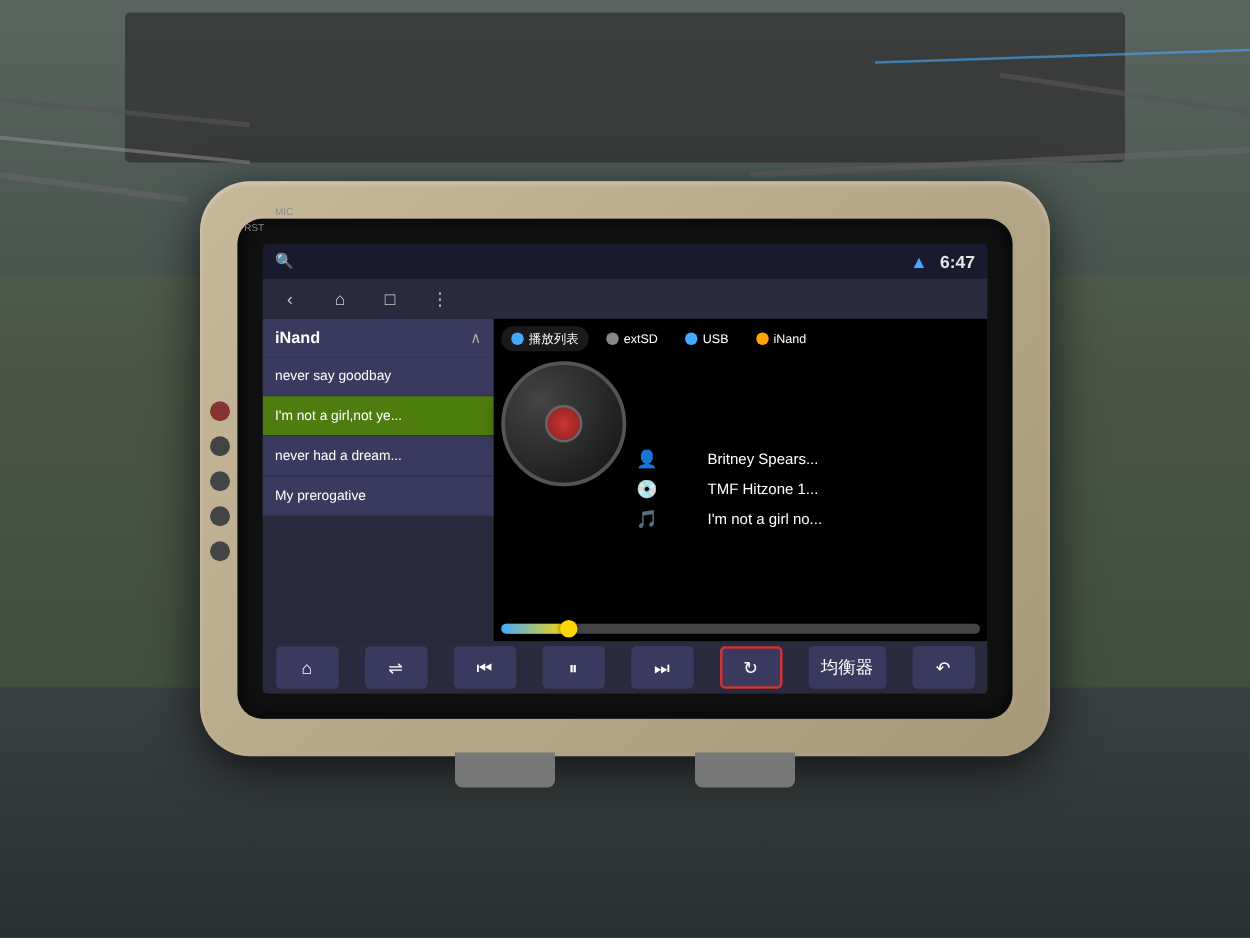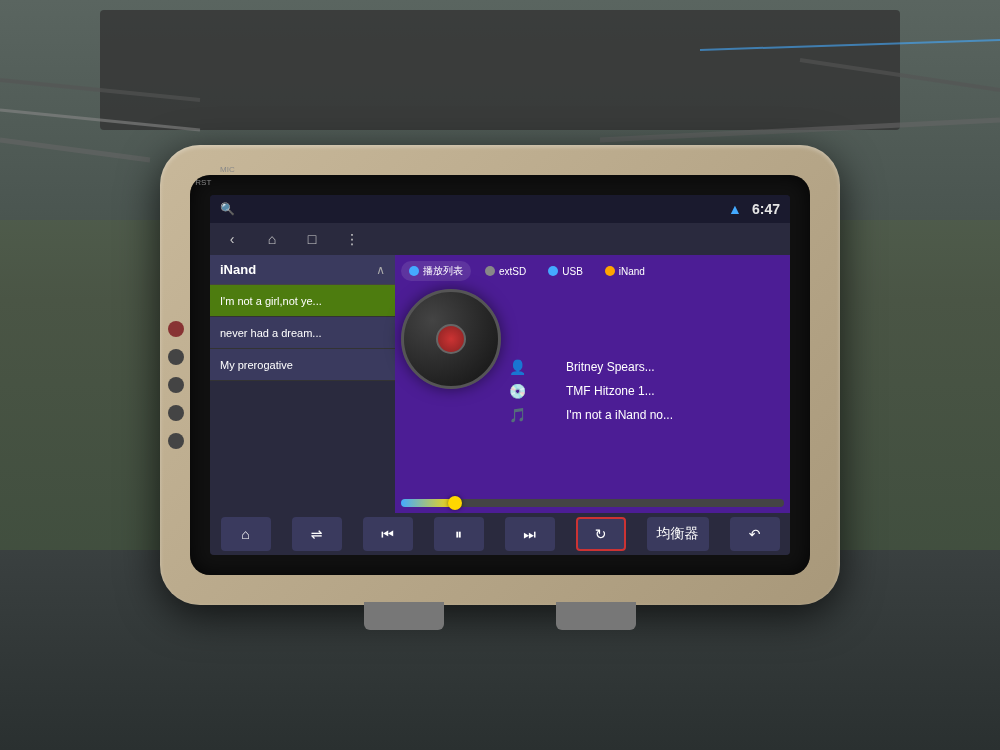--- a/index.html
+++ b/index.html
@@ -178,21 +178,21 @@
       color: white;
       font-size: 11px;
       white-space: nowrap;
       overflow: hidden;
       text-overflow: ellipsis;
     }
 
     
     .player-panel {
       flex: 1;
-      background: #4c1d95;
+      background: #000000;
       display: flex;
       flex-direction: column;
       padding: 6px;
     }
 
     
     .source-tabs {
       display: flex;
       gap: 6px;
       margin-bottom: 8px;
@@ -454,20 +454,23 @@
 
       <div class="main-content">
 
         <div class="playlist-panel">
           <div class="playlist-header">
             <span class="playlist-title">iNand</span>
             <span class="playlist-arrow">∧</span>
           </div>
 
           <div id="playlist-items">
+              <div class="playlist-item normal">
+                <span class="playlist-item-text">never say goodbay</span>
+              </div>
               <div class="playlist-item active">
                 <span class="playlist-item-text">I'm not a girl,not ye...</span>
               </div>
               <div class="playlist-item normal">
                 <span class="playlist-item-text">never had a dream...</span>
               </div>
               <div class="playlist-item normal">
                 <span class="playlist-item-text">My prerogative</span>
               </div>
             </div>
@@ -502,21 +505,21 @@
               <div class="track-info-item">
                 <span class="track-info-icon">👤</span>
                 <span class="track-info-text">Britney Spears...</span>
               </div>
               <div class="track-info-item">
                 <span class="track-info-icon">💿</span>
                 <span class="track-info-text">TMF Hitzone 1...</span>
               </div>
               <div class="track-info-item">
                 <span class="track-info-icon">🎵</span>
-                <span class="track-info-text">I'm not a iNand no...</span>
+                <span class="track-info-text">I'm not a girl no...</span>
               </div>
             </div>
           </div>
 
           <div class="progress-area">
             <div class="progress-bar-bg">
               <div class="progress-bar-fill" id="progress-fill" style="width: 14%;">
                 <div class="progress-handle"></div>
               </div>
             </div>

